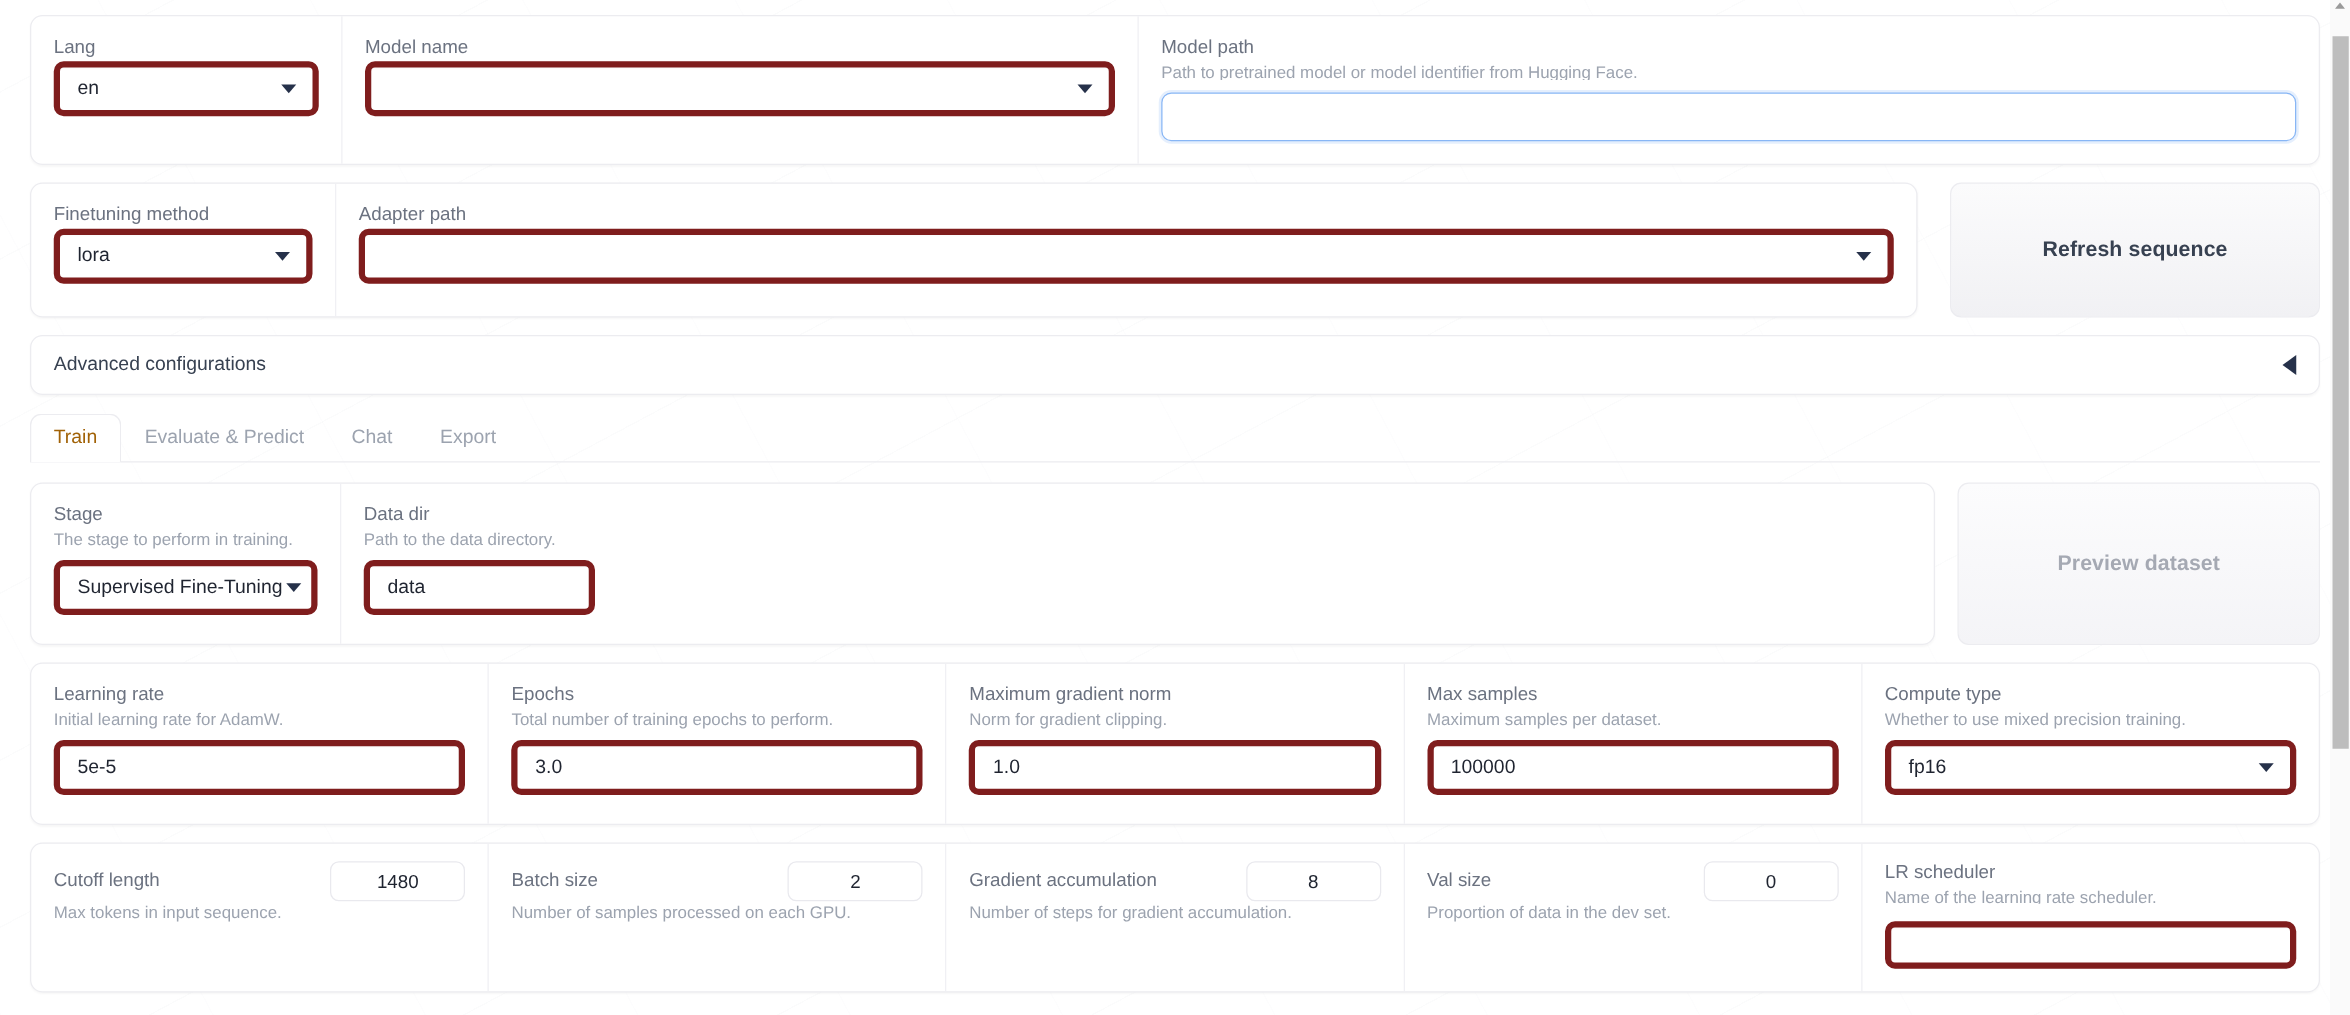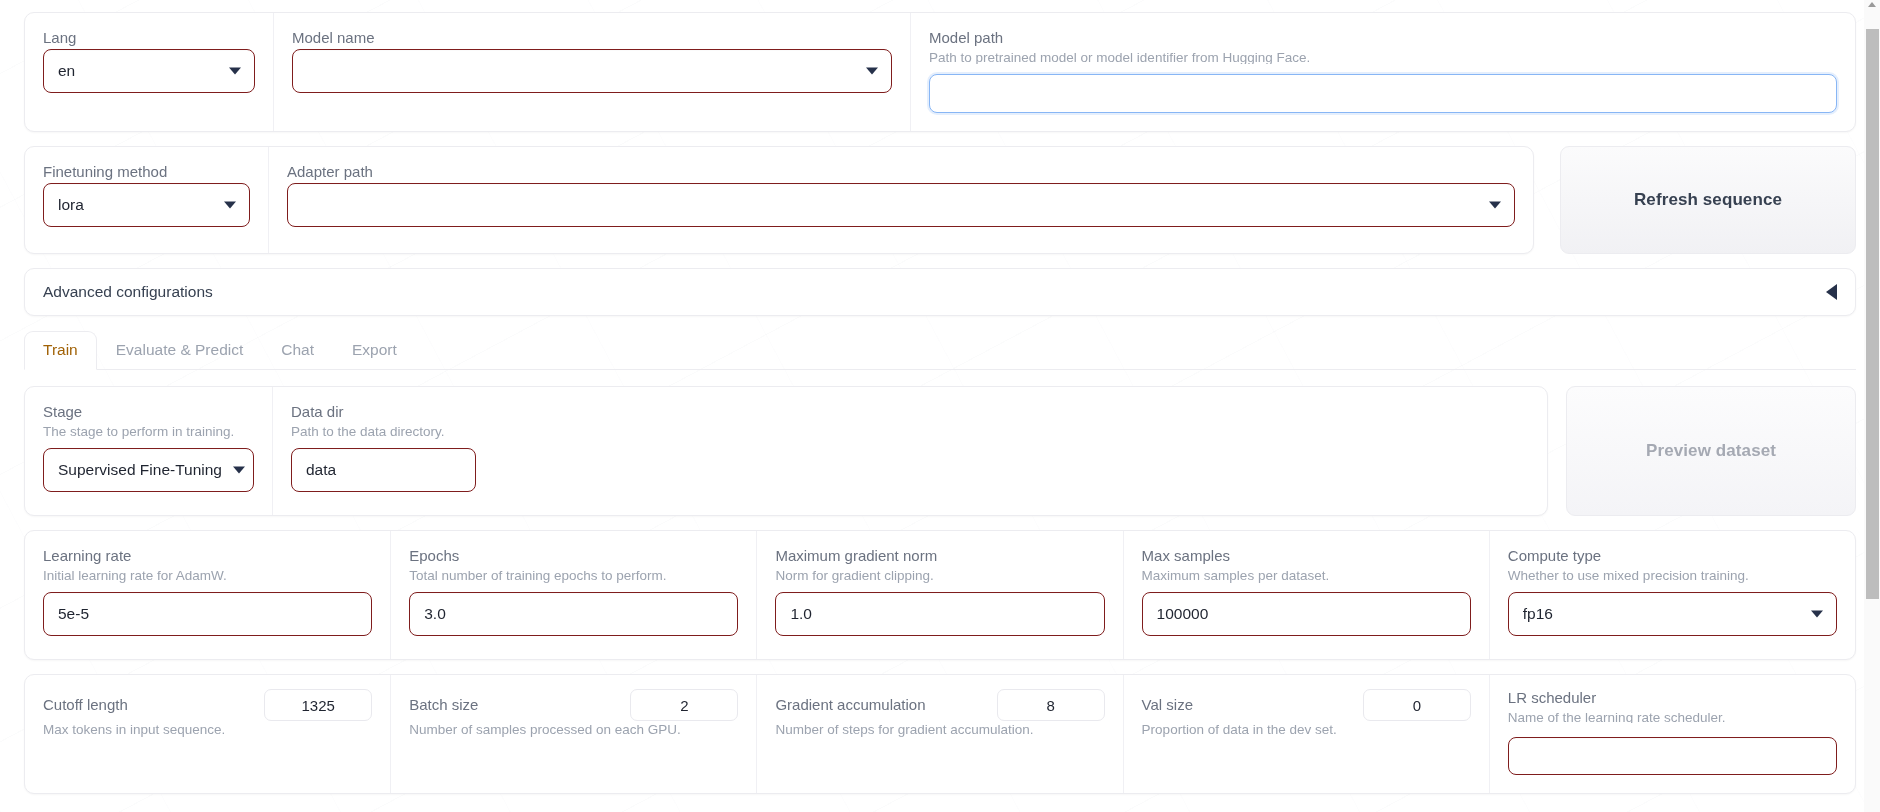--- a/index.html
+++ b/index.html
@@ -50,21 +50,21 @@
     margin-bottom: 2px;
   }
   .info {
     font-size: 13.5px; color: #9ca3af;
     line-height: 17px; margin-bottom: 8px;
     white-space: nowrap; overflow: hidden; text-overflow: ellipsis;
   }
 
   .field {
     height: 44px;
-    border: 1px solid #7f1d1d;
+    border: 5px solid #7f1d1d;
     border-radius: 8px;
     background: #fff;
     display: flex; align-items: center;
     padding: 0 14px;
     font-size: 15.5px; color: #1f2430;
     position: relative;
     box-shadow: inset 0 1px 1px rgba(20,20,40,.02);
   }
   .field.focused {
     border: 1px solid #88b6f5;
@@ -341,21 +341,21 @@
           </div>
         </div>
 
       </div>
 
       <div class="panel" id="slider-panel">
 
         <div class="cell">
           <div class="slider-head">
             <span class="lbl">Cutoff length</span>
-            <span class="numbox">1325</span>
+            <span class="numbox">1480</span>
           </div>
           <div class="info wrap">Max tokens in input sequence.</div>
         </div>
 
         <div class="cell">
           <div class="slider-head">
             <span class="lbl">Batch size</span>
             <span class="numbox">2</span>
           </div>
           <div class="info wrap">Number of samples processed on each GPU.</div>

